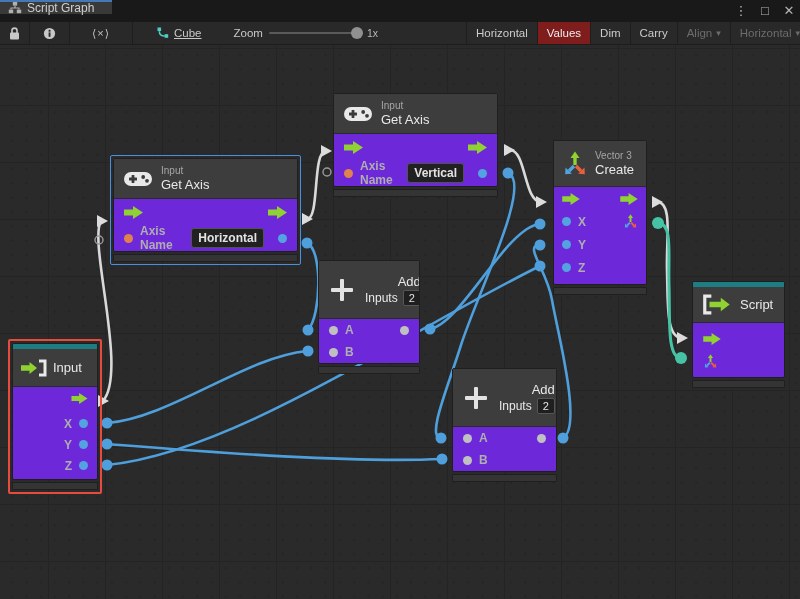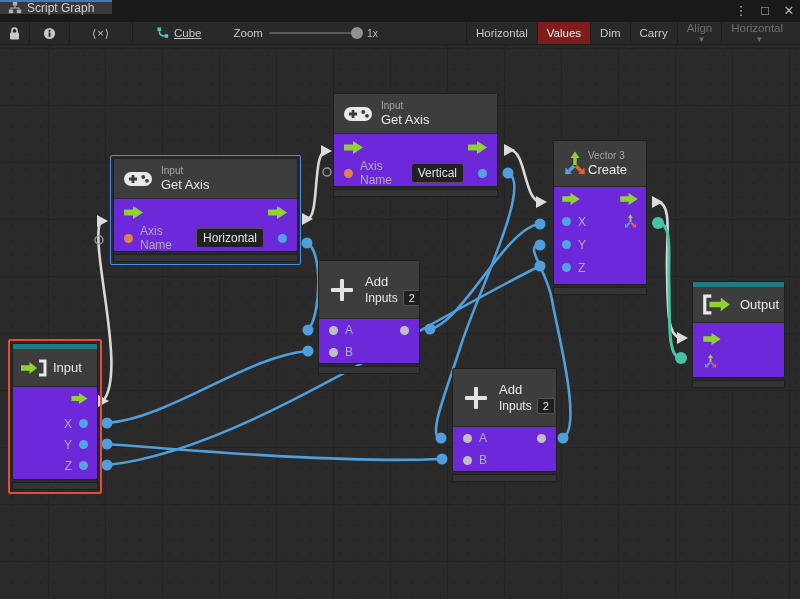--- a/index.html
+++ b/index.html
@@ -20,21 +20,21 @@
              border-bottom:1px solid #1d1d1d; z-index:6; display:flex; align-items:stretch; color:#c8c8c8; font-size:11.5px; }
   .tbtn { display:flex; align-items:center; justify-content:center; padding:0 8px; border-right:1px solid #1e1e1e; }
   .tbtn.icon-cell { padding:0 9px; }
   .crumb { display:flex; align-items:center; gap:5px; padding:0 10px; }
   .zoomctl { display:flex; align-items:center; gap:6px; padding:0 10px; }
   .zoom-track { position:relative; width:92px; height:2px; background:#5a5a5a; border-radius:1px; }
   .zoom-handle { position:absolute; right:-2px; top:-5px; width:12px; height:12px; border-radius:50%; background:#909090; }
   .rightgroup { position:absolute; left:466px; top:0; height:22px; display:flex; align-items:stretch; }
   .rbtn { display:flex; align-items:center; padding:0 9px; border-left:1px solid #1e1e1e; white-space:nowrap; color:#cccccc; }
   .rbtn.active { background:#7f1d1d; color:#eeeeee; }
-  .rbtn.disabled { color:#6c6c6c;flex-direction:column; }
+  .rbtn.disabled { color:#6c6c6c; }
   .caret { font-size:9px; margin-left:4px; }
 
   
   .canvas { position:absolute; left:0; top:45px; width:800px; height:554px;
     background-color:#2a2a2a;
     background-image:
       radial-gradient(circle, #252525 1px, transparent 1.4px),
       linear-gradient(#242424 1px, transparent 1px),
       linear-gradient(90deg,#242424 1px, transparent 1px);
     background-size:14.25px 14.25px, 57px 57px, 57px 57px;
@@ -44,21 +44,21 @@
   .wires { position:absolute; left:0; top:0; width:800px; height:599px; z-index:1; pointer-events:none; }
 
   
   .node { position:absolute; z-index:2; }
   .node-box { background:#6d28d9; border:1px solid #1f1f1f; border-radius:2px; overflow:hidden; }
   .node-footer { height:8px; margin-top:2px; background:#343434; border:1px solid #1f1f1f; border-radius:1px; }
   .nhead { background:#3d3d3d; border-bottom:1px solid #2a2a2a; display:flex; align-items:center; gap:9px; padding:0 10px; }
   .nhead .ttl-col { display:flex; flex-direction:column; justify-content:center; }
   .n-sub { color:#a6a6a6; font-size:10px; line-height:12px; }
   .n-title { color:#e9e9e9; font-size:13px; line-height:16px; white-space:nowrap; }
-  .nrow { display:flex; align-items:center; gap:7px; padding:0 10px; }
+  .nrow { display:flex; align-items:center; gap:7px; padding:0 10px;font-weight:bold; }
   .plabel { color:#aeaeae; font-size:12px; }
   .dot { width:9px; height:9px; border-radius:50%; flex:0 0 auto; }
   .dot.blue { background:#52a3e0; } .dot.orange { background:#e0824e; } .dot.gray { background:#c0c0c0; }
   .spacer { flex:1; }
   .valuebox { background:#212121; border:1px solid #525252; border-radius:3px; color:#e2e2e2;
               font-size:12px; padding:1px 6px; line-height:16px; }
   .sel-blue { border:1px solid #4a90e2; padding:2px; border-radius:2px; }
   .sel-red  { border:2px solid #e64b3c; padding:2px; border-radius:2px; }
   .tealbar { height:5px; background:#1e7d82; }
 
@@ -67,25 +67,25 @@
   #node-ga-vertical .nhead { height:40px; }
   #node-ga-vertical .nrow { height:26px; }
 
   #node-ga-horizontal { left:110px; top:155px; width:191px; }
   #node-ga-horizontal .node-inner { width:185px; }
   #node-ga-horizontal .nhead { height:40px; }
   #node-ga-horizontal .nrow { height:26px; }
 
   #node-add-1 { left:318px; top:260px; width:102px; }
   #node-add-2 { left:452px; top:368px; width:105px; }
-  .add-head { height:58px; }
+  .add-head { height:58px;text-align:right; }
   .add-row { height:22px; }
 
   #node-create { left:553px; top:140px; width:94px; }
-  #node-create .nhead { height:46px; padding:0 8px; gap:0; }
+  #node-create .nhead { height:46px; padding:0 8px; gap:7px; }
   #node-create .nrow { height:23px; padding:0 8px; }
   #node-create .node-box { padding-bottom:5px; }
 
   #node-output { left:692px; top:281px; width:93px; }
   #node-output .nhead { height:36px; }
   #node-output .nrow { height:22px; }
   #node-output .nbody { padding:5px 0 5px 0; }
 
   #node-input { left:8px; top:339px; width:94px; }
   #node-input .node-inner { width:86px; }
@@ -441,21 +441,21 @@
   <div class="node" id="node-output">
     <div class="node-box">
       <div class="tealbar"></div>
       <div class="nhead" style="padding:0 8px; gap:7px;">
         <span style="display:flex;">
           <svg width="32" height="21" viewBox="0 0 34 22">
             <path d="M11 2H4v18h7" stroke="#e9e9e9" stroke-width="3.4" fill="none"></path>
             <path d="M9 8h12V3.8l9.5 7.2-9.5 7.2V14H9z" fill="#8FD232"></path>
           </svg>
         </span>
-        <span class="n-title">Output</span>
+        <span class="n-title">Script</span>
       </div>
       <div class="nbody">
         <div class="nrow">
           <span style="display:flex;">
               <svg width="18" height="12" viewBox="0 0 19 13">
                 <path d="M0 3.5h9V0l10 6.5L9 13V9.5H0z" fill="#8FD232"></path>
               </svg>
             </span>
         </div>
         <div class="nrow">

